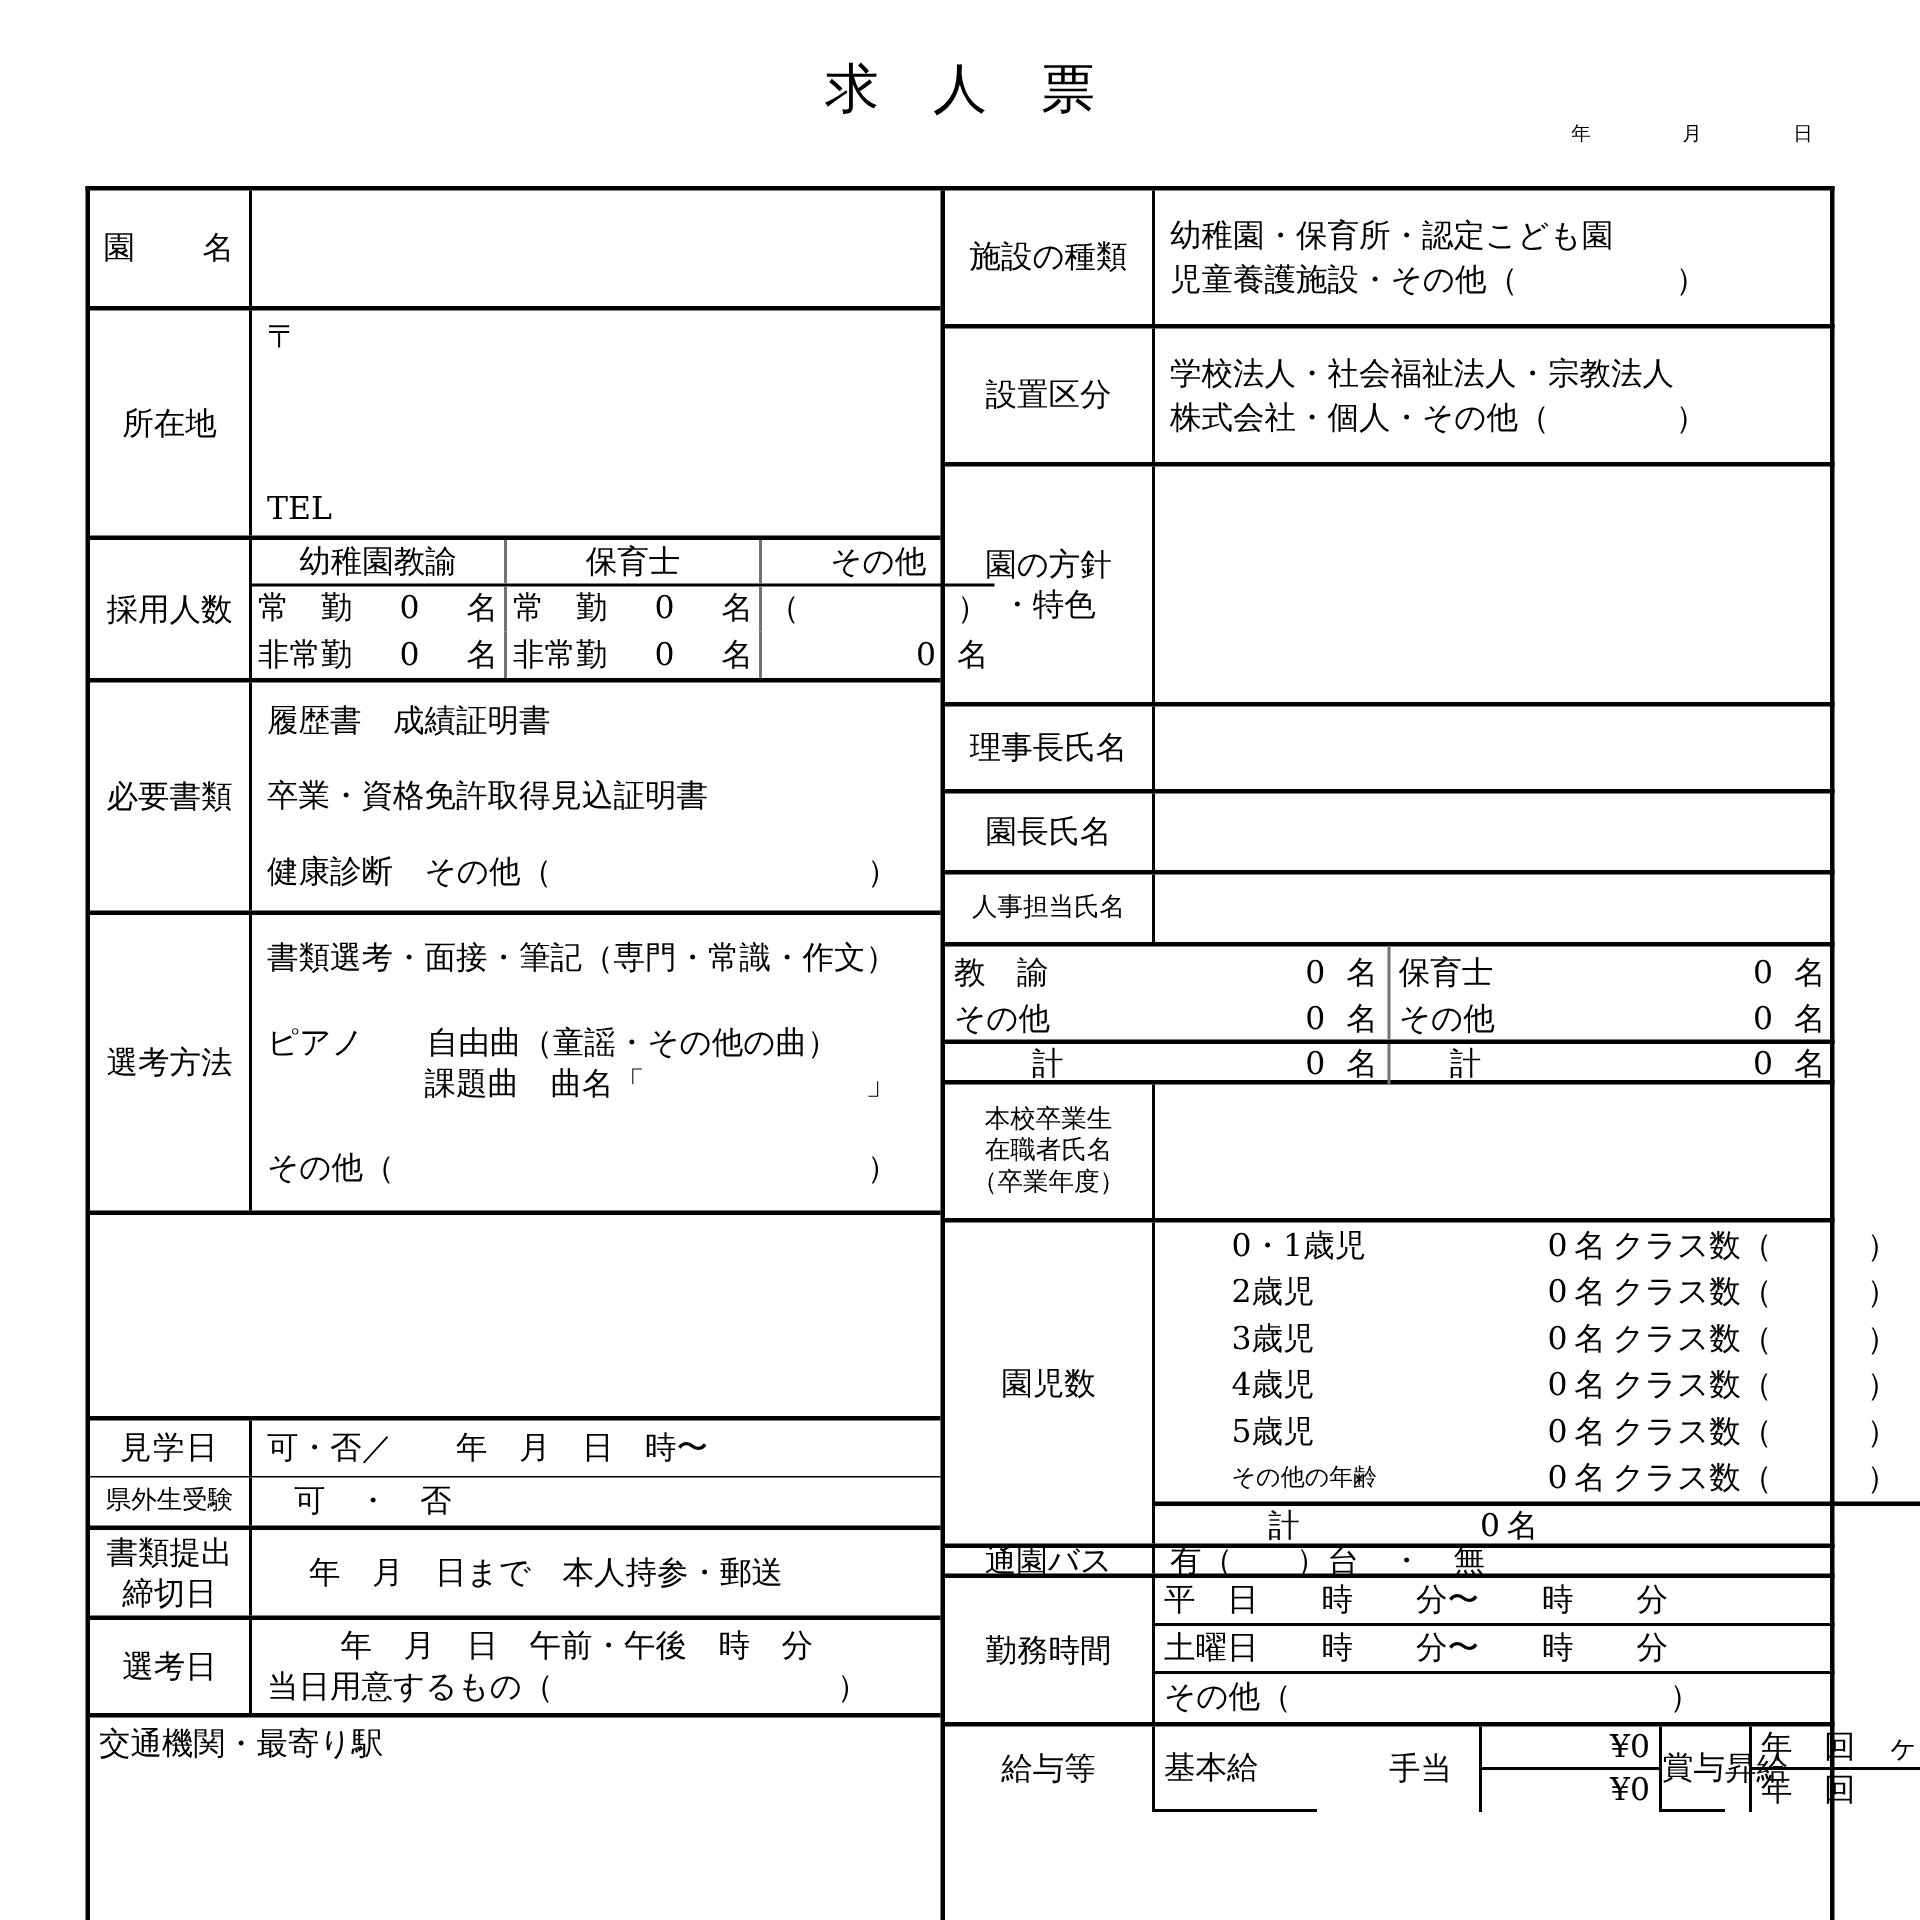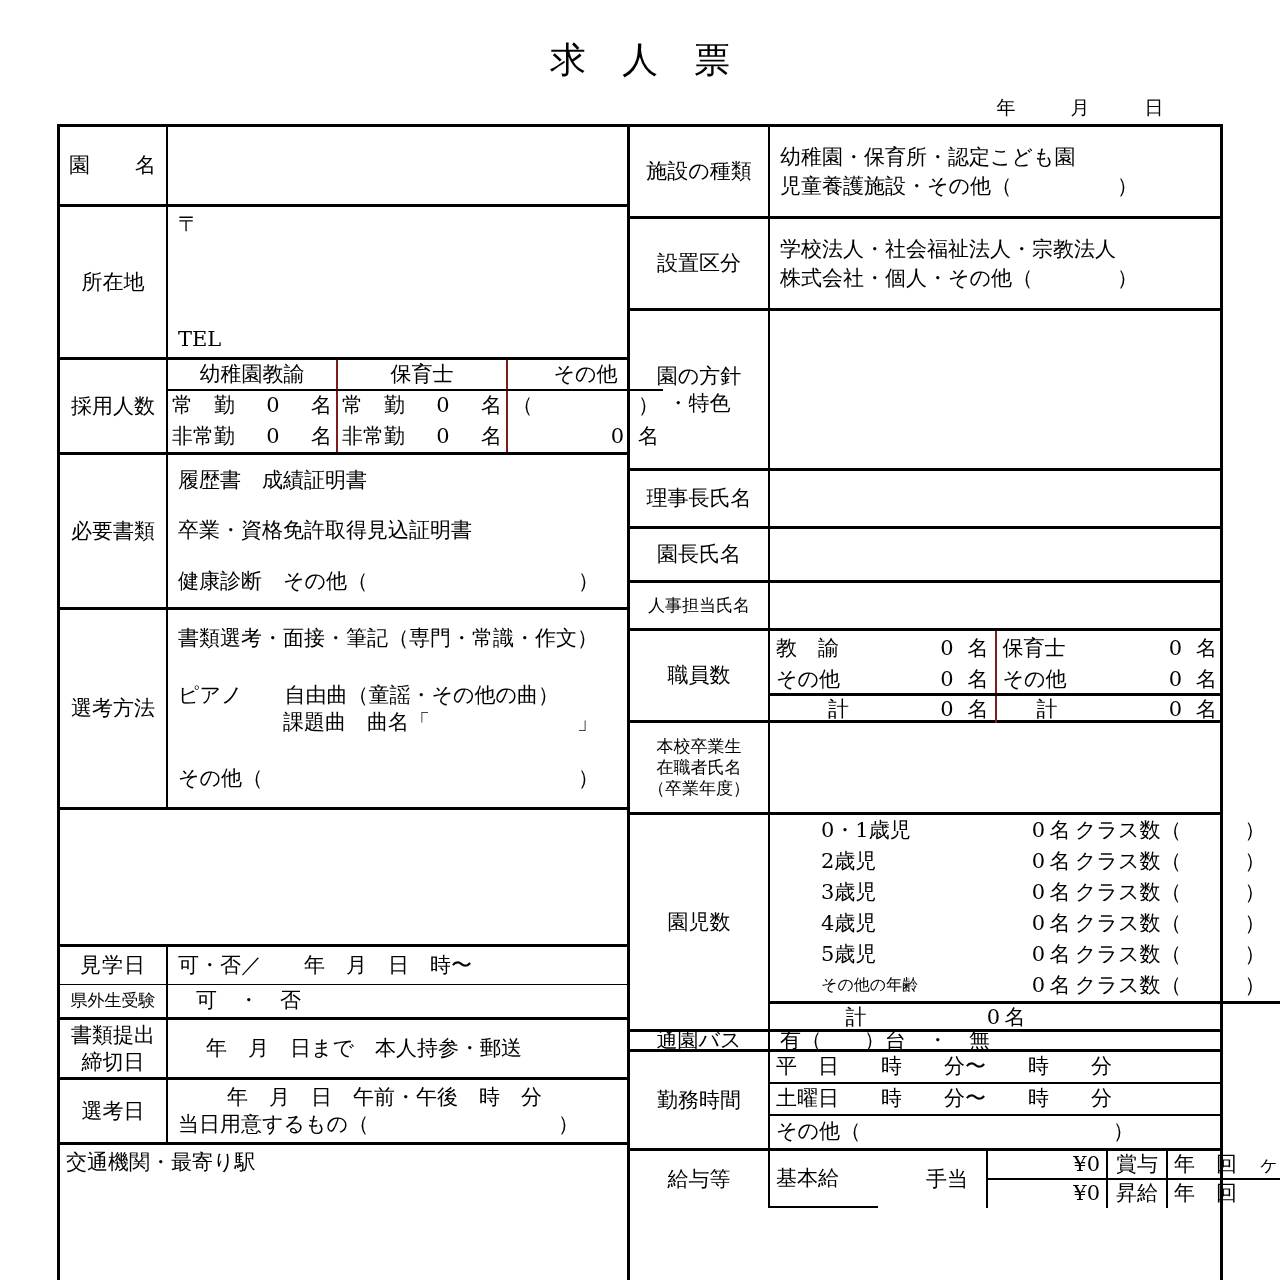--- a/index.html
+++ b/index.html
@@ -29,23 +29,23 @@
   .doc-title {
     font-size: 36px;
     letter-spacing: 36px;
     padding-left: 36px;
     font-weight: normal;
     line-height: 1.1;
     display: inline-block;
   }
   .date-line {
     text-align: right;
-    padding-right: 88px;
-    margin-top: 15px;
-    font-size: 19px;
+    padding-right: 40px;
+    margin-top: 0;
+    font-size: 13px;
     letter-spacing: 2px;
   }
   .date-line .dchar { display: inline-block; width: 74px; text-align: center; }
 
   
   .frame {
     position: absolute;
     left: 57px;
     top: 124px;
     width: 1166px;
@@ -108,21 +108,21 @@
   .subrow { display: flex; width: 100%; }
   .subcell {
     box-sizing: border-box;
     display: flex;
     align-items: center;
     font-size: 21px;
     padding: 0 4px;
   }
   .bb  { border-bottom: 2px solid #000; }
   .bb3 { border-bottom: 3px solid #000; }
-  .br  { border-right: 2px solid #7f1d1d; }
+  .br  { border-right: 2px solid #737373; }
 
   .num { font-family: "DejaVu Serif", "Liberation Serif", serif; }
 
   
   .fill { flex: 1 1 auto; }
 
   
   .staff-grid { display: flex; flex-direction: column; width: 100%; height: 100%; }
   .staff-line { display: flex; width: 100%; flex: 1 1 auto; }
   .staff-cell {
@@ -161,21 +161,21 @@
     flex: 1 1 33.33%;
     font-size: 21px;
     padding-left: 6px;
     white-space: pre;
   }
 
   
   .pay-grid { display: flex; width: 100%; height: 100%; }
   .pay-left { box-sizing: border-box; width: 218px; display: flex; flex-direction: row; border-right: 2px solid #000; }
   .pay-mid  { box-sizing: border-box; width: 118px; display: flex; flex-direction: column; }
-  .pay-tagc { box-sizing: border-box; width: 62px; display: flex; flex-direction: column; border-left: 2px solid #000; border-right: 2px solid #000;}
+  .pay-tagc { box-sizing: border-box; width: 62px; display: flex; flex-direction: row; border-left: 2px solid #000; border-right: 2px solid #000;}
   .pay-right{ box-sizing: border-box; flex: 1 1 auto; display: flex; flex-direction: column; }
   .pay-cell {
     box-sizing: border-box;
     display: flex;
     align-items: center;
     flex: 1 1 50%;
     font-size: 21px;
     padding: 0 6px;
     white-space: pre;
   }
@@ -351,21 +351,20 @@
         <div class="lab sep">園長氏名</div>
         <div class="val"></div>
       </div>
 
       <div class="r" style="height:48px">
         <div class="lab sep small">人事担当氏名</div>
         <div class="val"></div>
       </div>
 
       <div class="r" style="height:92px">
-        <div class="lab sep">職員数</div>
         <div class="val" style="padding:0">
           <div class="staff-grid">
             <div class="staff-line" style="flex:0 0 31px">
               <div class="staff-cell br">
                 <span class="stk">教　諭</span>
                 <span><span class="num">0</span><span style="margin-left:14px">名</span></span>
               </div>
               <div class="staff-cell">
                 <span class="stk">保育士</span>
                 <span><span class="num">0</span><span style="margin-left:14px">名</span></span>

